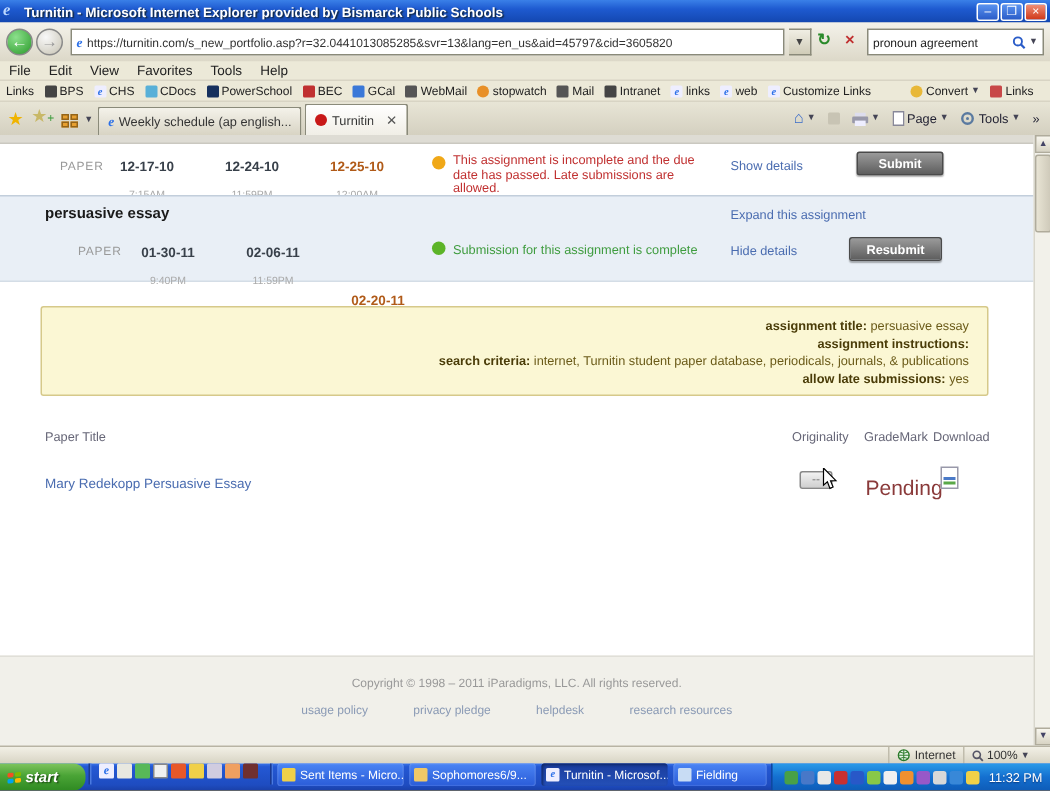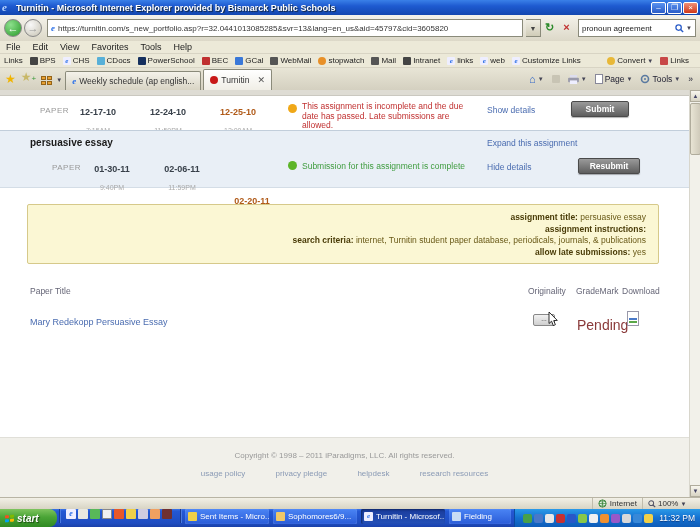--- a/index.html
+++ b/index.html
@@ -328,21 +328,21 @@
       <span class="collabel" style="left:52px;top:32px;">PAPER</span>
       <span class="dt" style="left:82px;top:27px;">
         <span class="d">01-30-11</span><br><span class="t">9:40PM</span></span>
       <span class="dt" style="left:152px;top:27px;">
         <span class="d">02-06-11</span><br><span class="t">11:59PM</span></span>
       <span class="dt" style="left:222px;top:27px;margin-top:32px;">
         <span class="d" style="color:#b05a18;">02-20-11</span><br><span class="t">12:00AM</span></span>
       <span class="dot green" style="left:288px;top:30px;"></span>
       <div class="statustext ok" style="left:302px;top:31px;width:240px;">Submission for this assignment is complete</div>
       <span class="plink" style="left:487px;top:31px;">Hide details</span>
-      <span class="graybtn" style="left:566px;top:27px;width:62px;margin-left:12px;">Resubmit</span>
+      <span class="graybtn" style="left:566px;top:27px;width:62px;">Resubmit</span>
     </div>
 
     <div class="ybox">
       <div class="yline"><b>assignment title:</b><span> persuasive essay</span></div>
       <div class="yline"><b>assignment instructions:</b><span></span></div>
       <div class="yline"><b>search criteria:</b><span> internet, Turnitin student paper database, periodicals, journals, &amp; publications</span></div>
       <div class="yline"><b>allow late submissions:</b><span> yes</span></div>
     </div>
 
     <span class="tblhead" style="left:30px;top:196px;">Paper Title</span>

